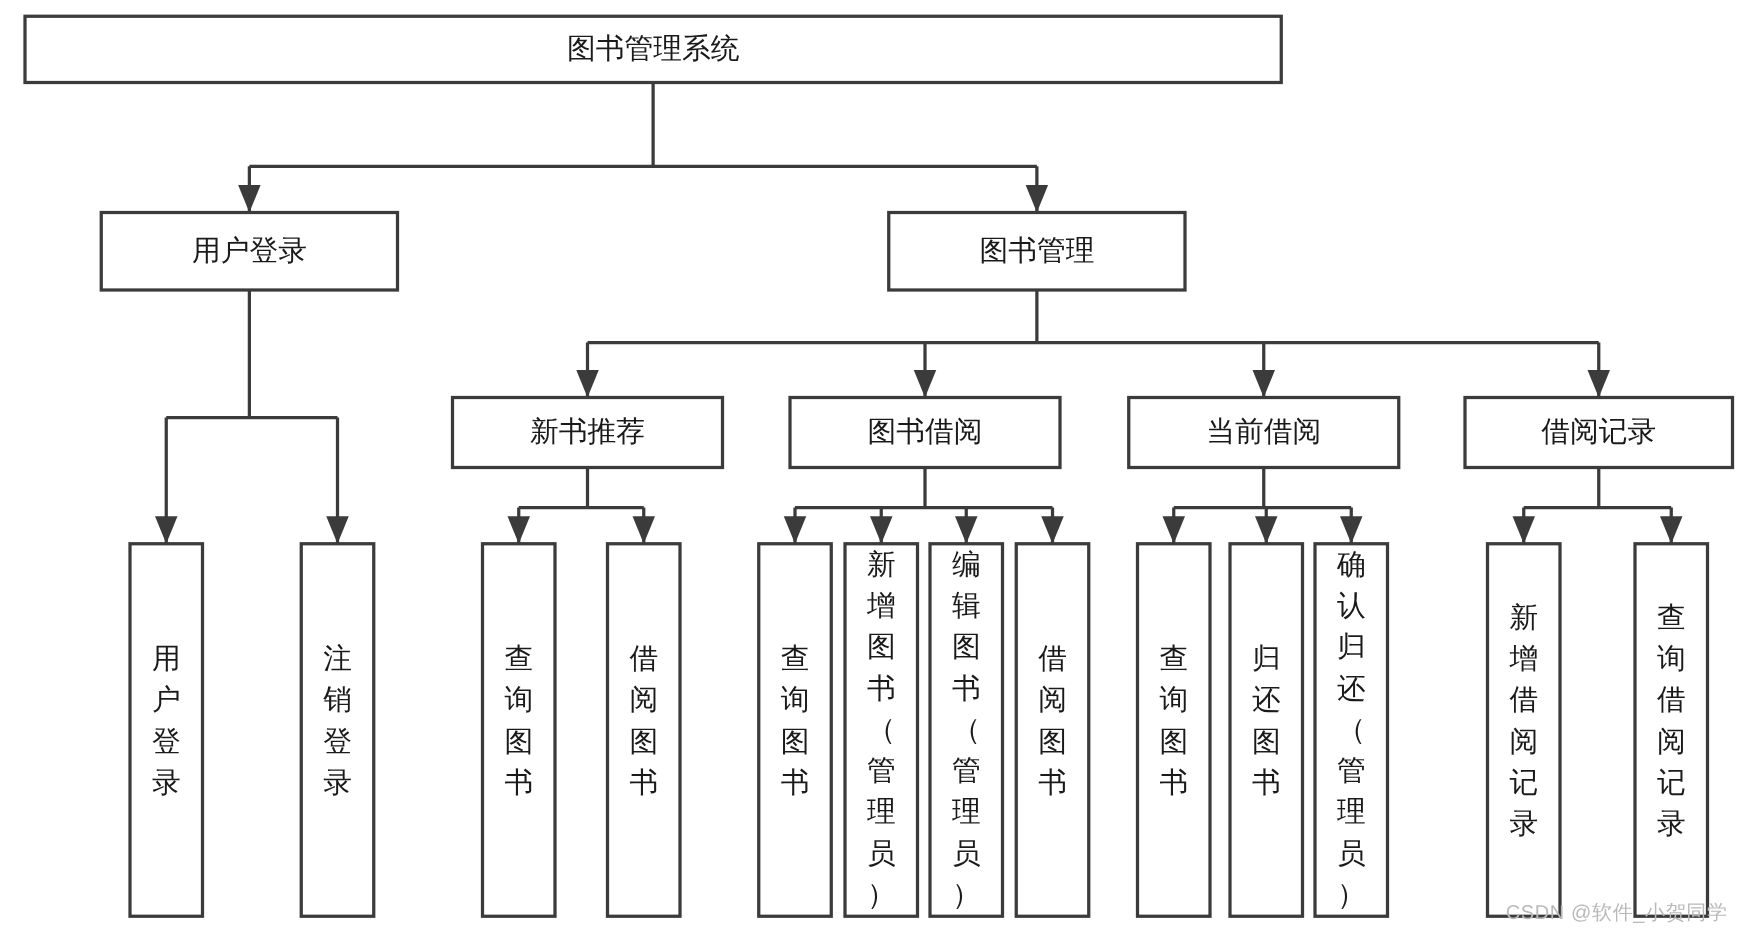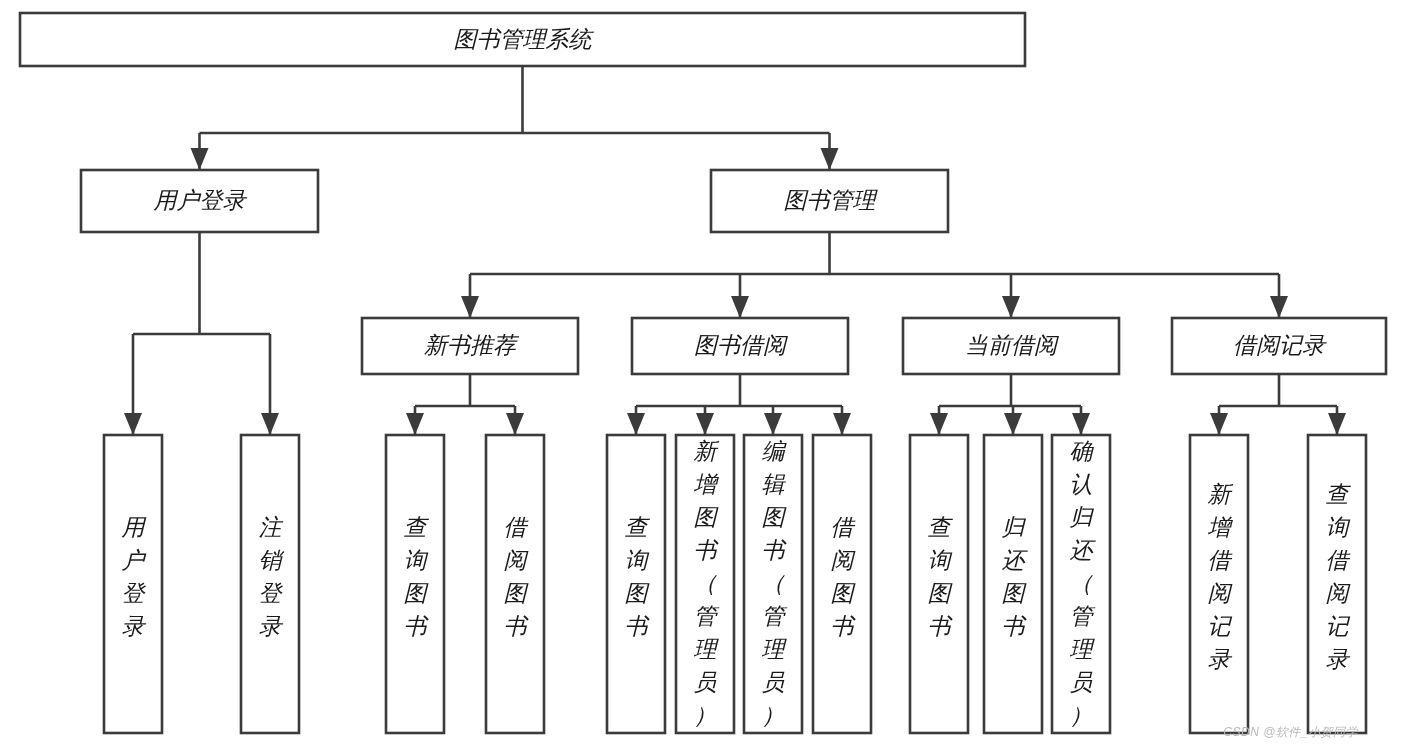--- a/index.html
+++ b/index.html
@@ -11,21 +11,20 @@
     width: 1405px;
     height: 747px;
     font-family: "Liberation Sans", "DejaVu Sans", sans-serif;
     overflow: hidden;
     position: relative;
   }
   #diagram-root {
     position: relative;
     width: 1386px;
     height: 747px;
-    font-style: italic;
   }
   svg#flow {
     position: absolute;
     left: 0;
     top: 0;
     width: 1405px;
     height: 747px;
     display: block;
   }
   .node-box {
@@ -51,24 +50,24 @@
     dominant-baseline: middle;
   }
   .node-label-v {
     font-family: "Liberation Sans", "DejaVu Sans", sans-serif;
     font-size: 23px;
     fill: #1a1a1a;
     text-anchor: middle;
   }
   .watermark {
     position: absolute;
-    right: 28px;
+    right: 4px;
     bottom: 6px;
     font-family: "Liberation Sans", "DejaVu Sans", sans-serif;
-    font-size: 12px;
+    font-size: 16px;
     color: #b9b9b9;
     letter-spacing: 0.5px;
     white-space: nowrap;
     user-select: none;
   }
 </style>
 </head>
 <body>
 
 <div id="diagram-root">

